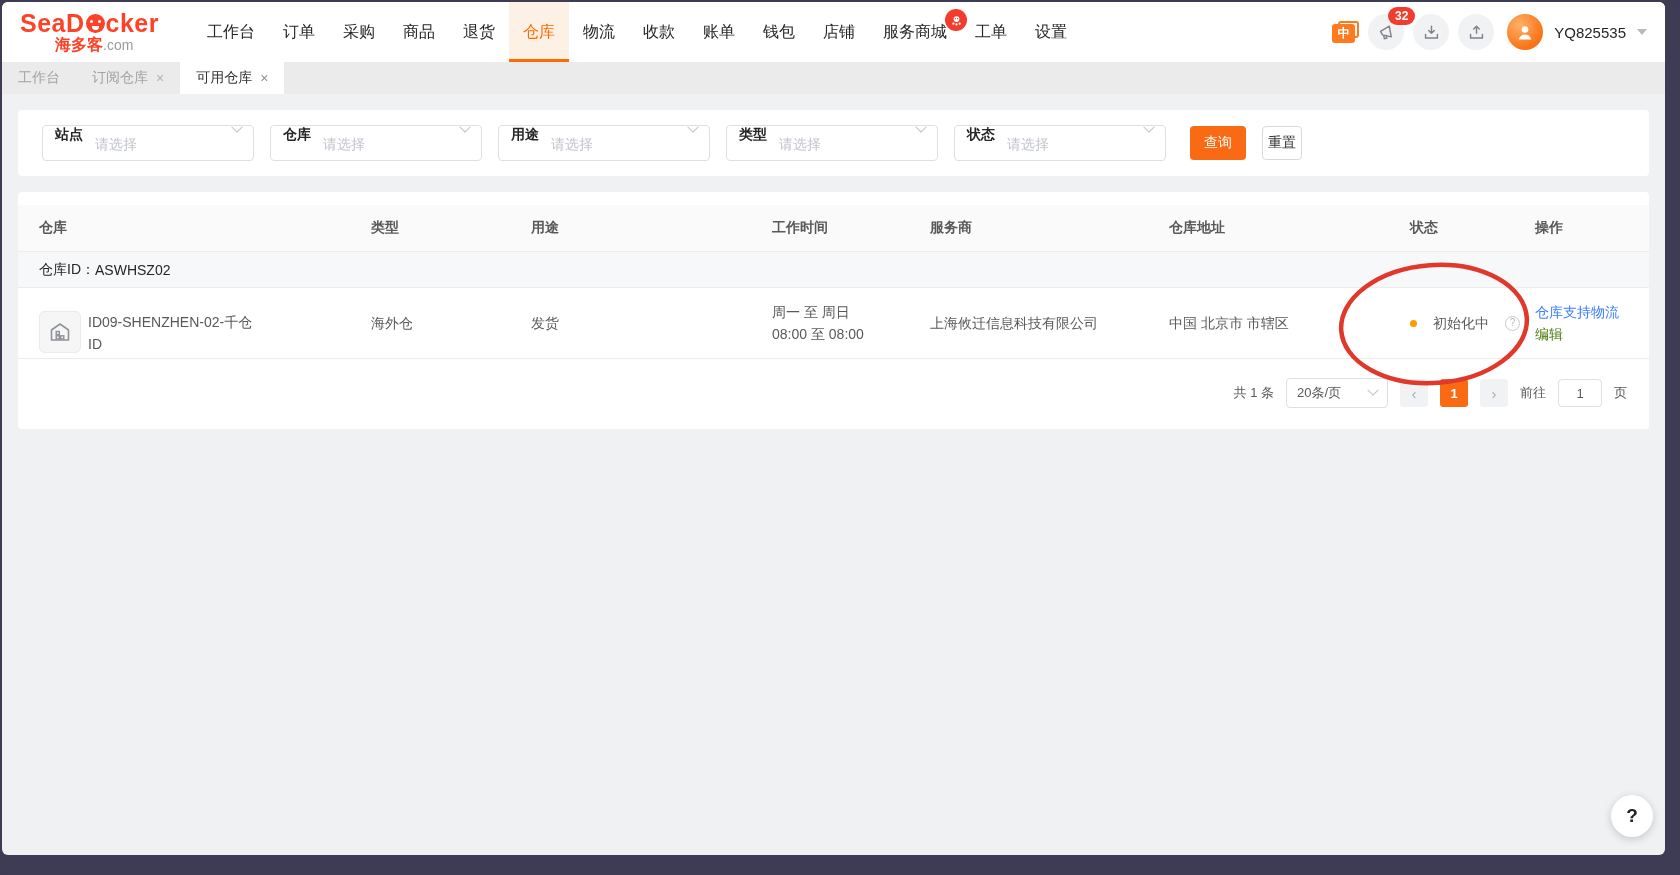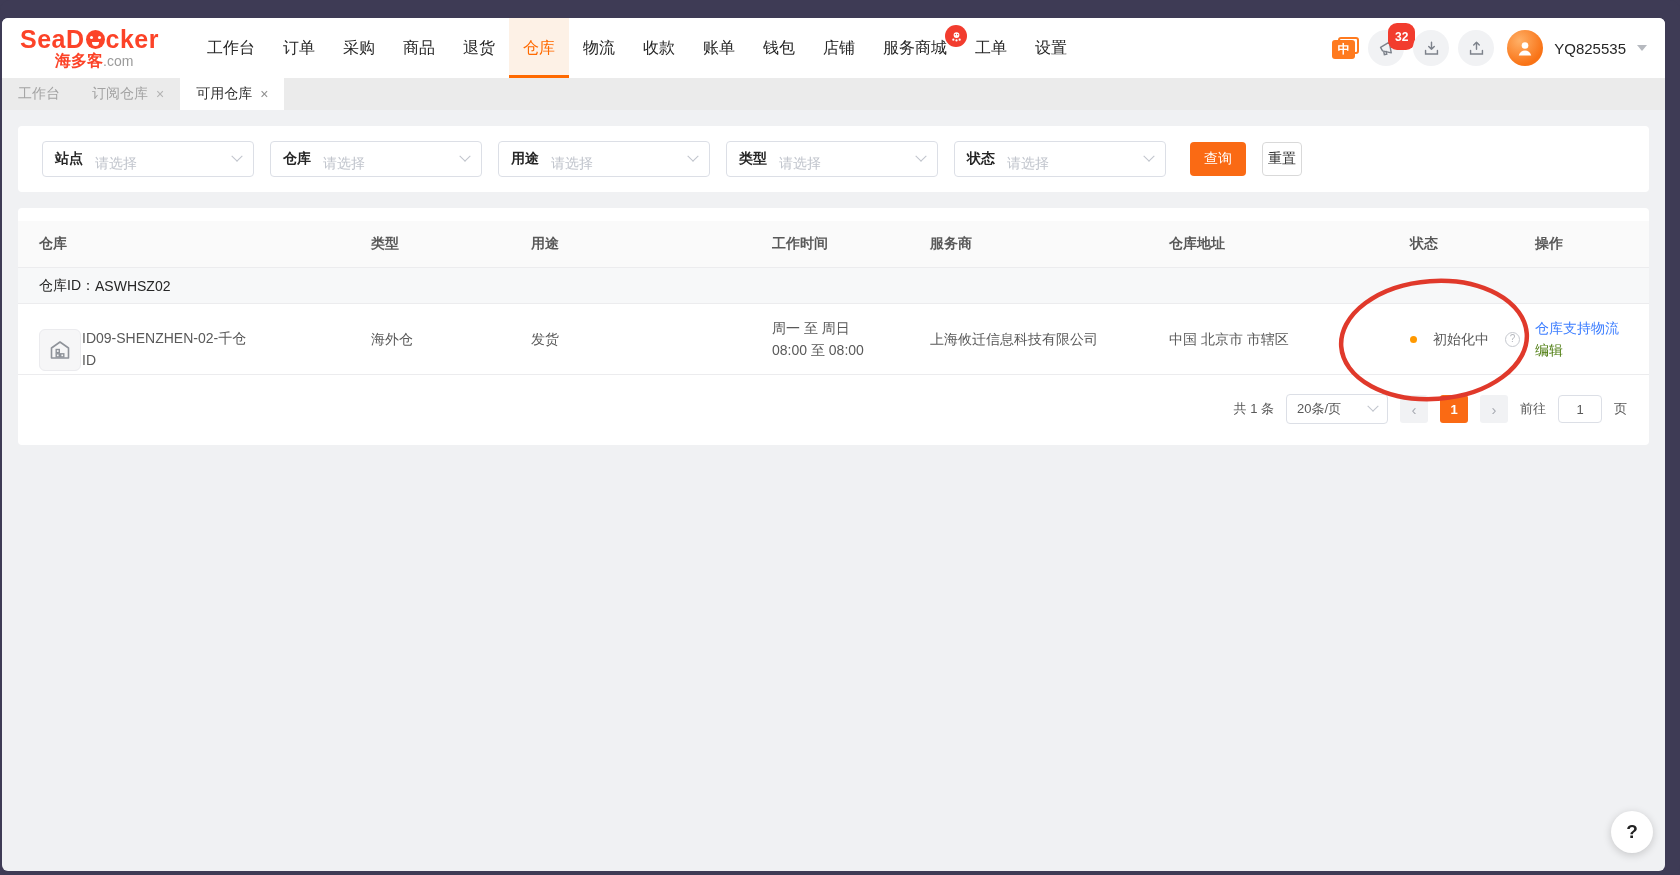--- a/index.html
+++ b/index.html
@@ -1,73 +1,73 @@
 <!DOCTYPE html>
 <html><head>
 <meta charset="utf-8">
 <style>
   * { margin:0; padding:0; box-sizing:border-box; }
   html,body { width:1680px; height:875px; }
   body { background:#3e3b55; font-family:"Liberation Sans","DejaVu Sans",sans-serif; }
-  .window { position:relative; width:1680px; height:875px; padding:18px 15px 20px 2px; background:#3e3b55; border-radius:10px; }
+  .window { position:relative; width:1680px; height:875px; padding:2px 15px 20px 2px; background:#3e3b55; border-radius:10px; }
   .screen { position:relative; width:1663px; height:853px; background:#f0f1f3; overflow:hidden; border-radius:6px; }
 
   
   .hdr { display:flex; align-items:stretch; height:60px; background:#fff; padding:0 18px; }
   .logo { display:flex; flex-direction:column; justify-content:center; margin-right:34px; line-height:1.05; cursor:pointer; }
   .logo-l1 { font-size:25px; font-weight:800; color:#fc4328; letter-spacing:.5px; display:flex; align-items:center; }
   .logo-o { position:relative; width:19px; height:19px; background:#fc4328; border-radius:50%; display:inline-block; margin:0 1px; }
   .logo-o::before { content:""; position:absolute; left:4px; top:6px; width:3px; height:3px; background:#fff; border-radius:50%; box-shadow:8px 0 0 #fff; }
   .logo-o::after { content:""; position:absolute; left:6px; bottom:3px; width:7px; height:4px; background:#fff; border-radius:0 0 6px 6px; }
   .logo-l2 { font-size:16px; font-weight:700; color:#fc4328;margin-left:35px; }
   .logo-l2 .sfx { font-weight:400; color:#9b9b9b; font-size:14px; }
   .nav { display:flex; align-items:stretch; }
   .nav-item { position:relative; display:flex; align-items:center; padding:0 14px; font-size:16px; color:#262626; cursor:pointer; white-space:nowrap; }
   .nav-item.active { color:#ff6a00; background:#fdf1e6; box-shadow:inset 0 -3px 0 #ff6a00; }
   .promo-badge { position:absolute; top:7px; right:-6px; width:22px; height:22px; background:#f23c2e; border-radius:50%; display:flex; align-items:center; justify-content:center; }
   .hdr-right { margin-left:auto; display:flex; align-items:center; gap:9px; }
   .lang-ic { position:relative; width:27px; height:22px; cursor:pointer; }
   .lang-ic .back { position:absolute; right:0; top:0; width:21px; height:17px; border:2px solid #ff7a1e; border-radius:3px; }
   .lang-ic .front { position:absolute; left:0; bottom:0; width:23px; height:19px; background:#ff7a1e; border-radius:3px; color:#fff; font-size:12px; font-weight:700; display:flex; align-items:center; justify-content:center; }
   .circ-btn { position:relative; width:36px; height:36px; border-radius:50%; background:#f1f2f4; display:flex; align-items:center; justify-content:center; cursor:pointer; }
-  .noti-badge { position:absolute; top:-7px; left:20px; min-width:27px; height:27px; padding:0 6px; background:#f23c2e; border-radius:9px; color:#fff; font-size:12px; font-weight:700; display:flex; align-items:center; justify-content:center; }
+  .noti-badge { position:absolute; top:-7px; left:20px; min-width:27px; height:18px; padding:0 6px; background:#f23c2e; border-radius:9px; color:#fff; font-size:12px; font-weight:700; display:flex; align-items:center; justify-content:center; }
   .avatar { width:36px; height:36px; border-radius:50%; background:radial-gradient(circle at 35% 30%, #ffb067, #f97316 70%); display:flex; align-items:center; justify-content:center; margin-left:4px; cursor:pointer; }
   .uname { font-size:15px; color:#262626; margin-left:2px; cursor:pointer; }
   .caret { width:0; height:0; border-left:5px solid transparent; border-right:5px solid transparent; border-top:6px solid #b6b9bf; margin-left:2px; cursor:pointer; }
 
   
   .tabbar { display:flex; align-items:stretch; height:32px; background:#ebebeb; }
   .tab { display:flex; align-items:center; gap:8px; padding:0 16px; font-size:14px; color:#a3a3a3; cursor:pointer; white-space:nowrap; }
   .tab .x { font-size:14px; color:#b3b3b3; cursor:pointer; }
   .tab.active { background:#fff; color:#333; }
   .tab.active .x { color:#8f8f8f; }
 
   
   .content { padding:16px; }
   .card { background:#fff; border-radius:4px; }
 
   .filter-card { display:flex; align-items:center; gap:16px; height:66px; padding:0 24px; margin-bottom:16px; }
-  .sel { display:flex; align-items:center; width:212px; height:36px; border:1px solid #dcdfe6; border-radius:4px; padding:0 12px; cursor:pointer; background:#fff; }
+  .sel { display:flex; width:212px; height:36px; border:1px solid #dcdfe6; border-radius:4px; padding:0 12px; cursor:pointer; background:#fff; }
   .sel .lbl { font-size:14px; font-weight:700; color:#262626; margin-right:12px; white-space:nowrap; }
   .sel .ph { font-size:14px; color:#c0c4cc; flex:1; white-space:nowrap; overflow:hidden;margin-top:10px; }
   .chev { width:8px; height:8px; border-right:1.6px solid #c0c4cc; border-bottom:1.6px solid #c0c4cc; transform:rotate(45deg) translate(-2px,-2px); flex:none; }
   .btn { height:34px; border-radius:4px; font-size:14px; display:flex; align-items:center; justify-content:center; cursor:pointer; border:none; }
   .btn-primary { width:56px; background:#fa6a14; color:#fff; margin-left:8px; }
   .btn-plain { width:40px; background:#fff; color:#333; border:1px solid #d9d9d9; }
 
   
   .table-card { padding-top:13px; }
   .tgrid { display:grid; grid-template-columns:353px 160px 241px 158px 239px 241px 125px 1fr; align-items:center; }
   .thead { height:46px; background:#fafafa; font-size:14px; font-weight:700; color:#595959; }
   .thead > div { padding-right:8px; }
   .c1 { padding-left:21px; }
   .group-row { height:36px; display:flex; align-items:center; background:#f7f8f9; border-top:1px solid #ececee; font-size:14px; color:#262626; padding-left:21px; }
   .drow { height:72px; border-top:1px solid #ececee; border-bottom:1px solid #ececee; font-size:14px; color:#595959; }
   .drow > div { padding-right:8px; line-height:22px; }
-  .wh-name { display:flex; align-items:flex-end; gap:1px;margin-top:19px; }
+  .wh-name { display:flex; align-items:flex-start; gap:7px;margin-top:19px; }
   .wh-ic { flex:none; width:42px; height:42px; background:#f6f6f7; border:1px solid #ebebee; border-radius:6px; display:flex; align-items:center; justify-content:center; }
   .status-cell { display:flex; align-items:center; gap:16px; }
   .dot { width:7px; height:7px; border-radius:50%; background:#ff9900; flex:none; }
   .qmark { width:15px; height:15px; border:1px solid #c6c9cf; border-radius:50%; color:#b4b7bd; font-size:10px; display:flex; align-items:center; justify-content:center; cursor:pointer; }
   .link { color:#3d7eff; cursor:pointer; display:block; }
   .action-disabled { color:#4d7c0f; display:block; cursor:default; }
 
   
   .pager { display:flex; align-items:center; justify-content:flex-end; gap:12px; padding:19px 22px 21px; font-size:13px; color:#595959; }
   .pg-size { display:flex; align-items:center; width:102px; height:30px; border:1px solid #dcdfe6; border-radius:4px; padding:0 10px; cursor:pointer; justify-content:space-between; }

